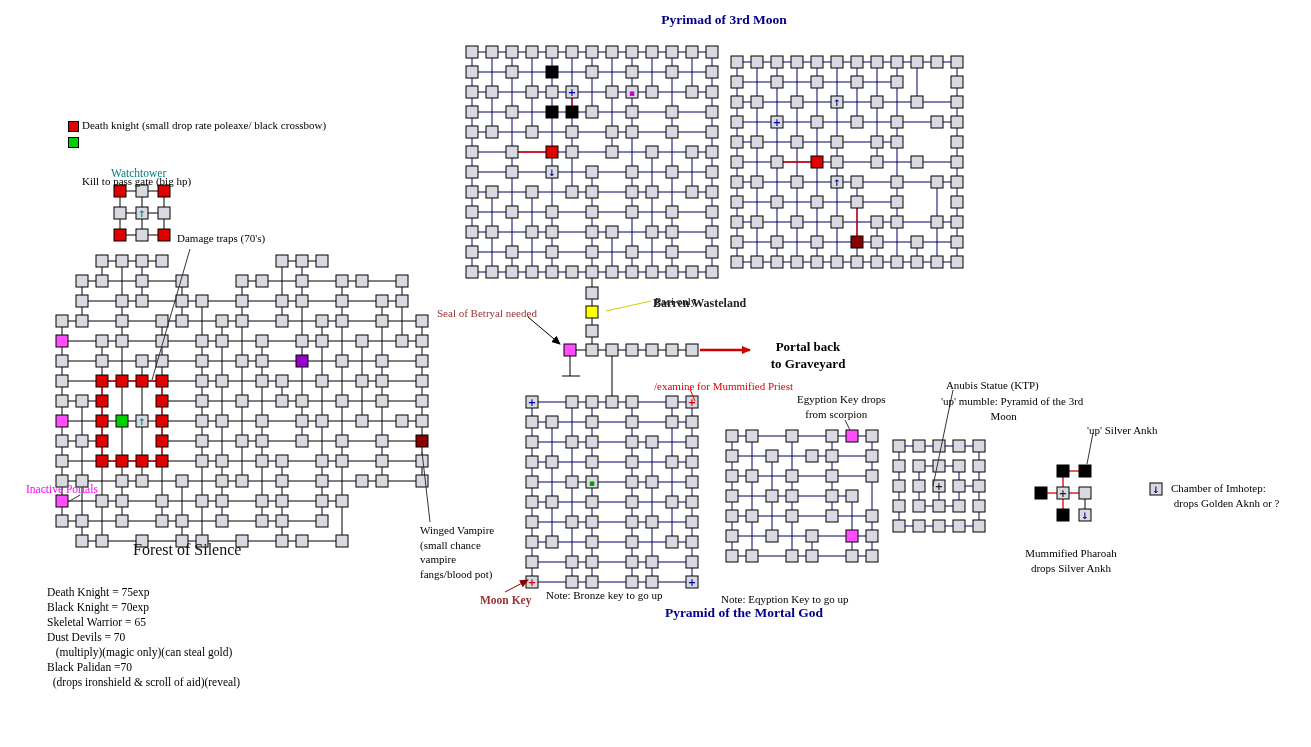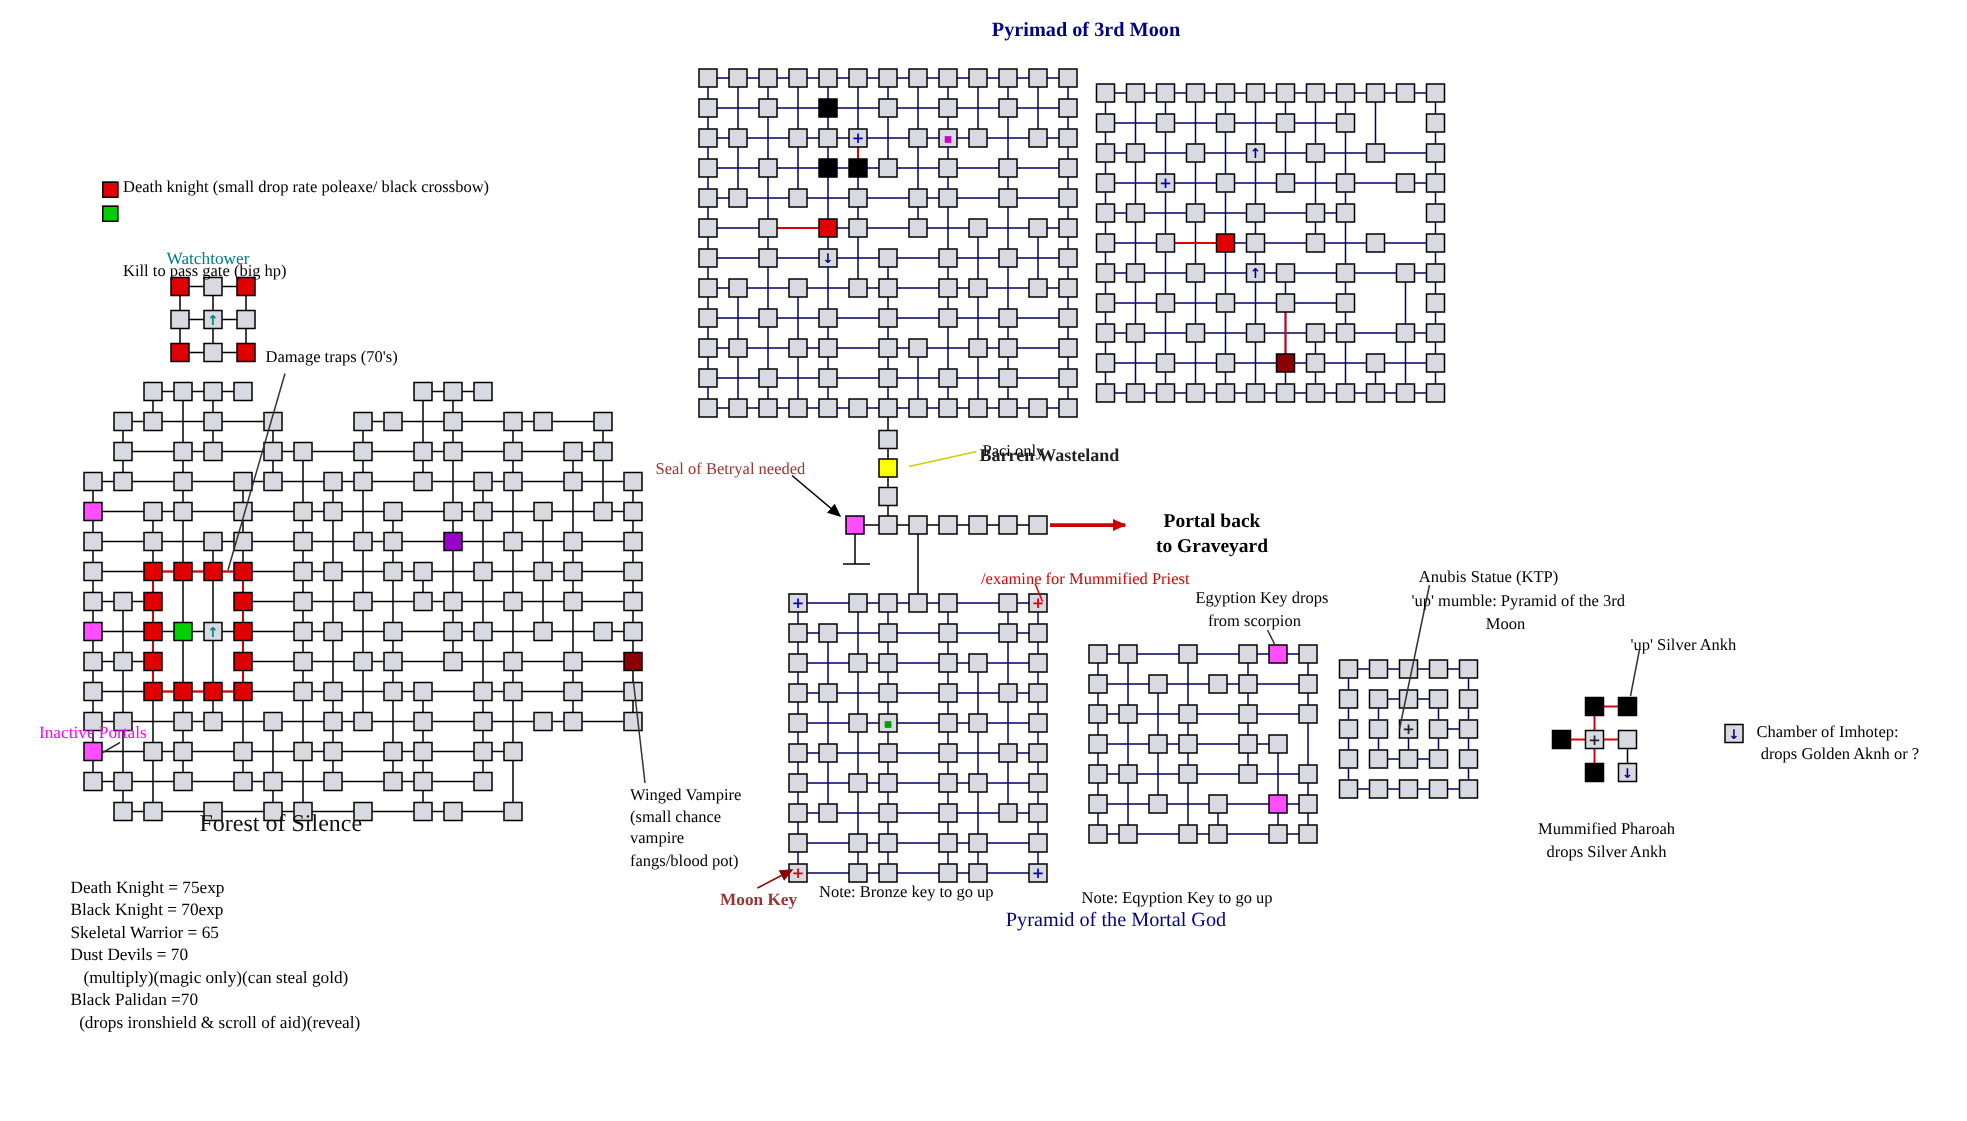--- a/index.html
+++ b/index.html
@@ -1390,21 +1390,21 @@
       <div class="map-label center" style="left: 1071px; top: 546px; font-size: 11px; color: rgb(0, 0, 0); line-height: 15px;">Mummified Pharoah
 drops Silver Ankh</div>
       <div class="map-label" style="left: 420px; top: 523px; font-size: 11px; color: rgb(0, 0, 0); line-height: 14.5px;">Winged Vampire
 (small chance
 vampire
 fangs/blood pot)</div>
       <div class="map-label" style="left: 26px; top: 482px; font-size: 11.5px; color: rgb(255, 0, 255); line-height: 14px;">Inactive Portals</div>
       <div class="map-label" style="left: 133px; top: 540px; font-size: 16px; color: rgb(17, 17, 17); font-weight: normal; line-height: 20px;">Forest of Silence</div>
       <div class="map-label" style="left: 480px; top: 593px; font-size: 11.5px; color: rgb(153, 51, 51); font-weight: bold; line-height: 14px;">Moon Key</div>
       <div class="map-label" style="left: 546px; top: 588px; font-size: 11px; color: rgb(0, 0, 0); line-height: 14px;">Note: Bronze key to go up</div>
-      <div class="map-label center" style="left: 744px; top: 604px; font-size: 13.5px; color: rgb(0, 0, 139); font-weight: normal; line-height: 17px;">Pyramid of the Mortal God</div>
+      <div class="map-label center" style="left: 744px; top: 604px; font-size: 13.5px; color: rgb(0, 0, 139); font-weight: bold; line-height: 17px;">Pyramid of the Mortal God</div>
       <div class="map-label" style="left: 721px; top: 592px; font-size: 11px; color: rgb(0, 0, 0); line-height: 14px;">Note: Eqyption Key to go up</div>
       <div class="map-label" style="left: 47px; top: 585px; font-size: 11.5px; color: rgb(0, 0, 0); line-height: 15px;">Death Knight = 75exp
 Black Knight = 70exp
 Skeletal Warrior = 65
 Dust Devils = 70
    (multiply)(magic only)(can steal gold)
 Black Palidan =70
   (drops ironshield &amp; scroll of aid)(reveal)</div>
     </div>
   <div id="legend">

